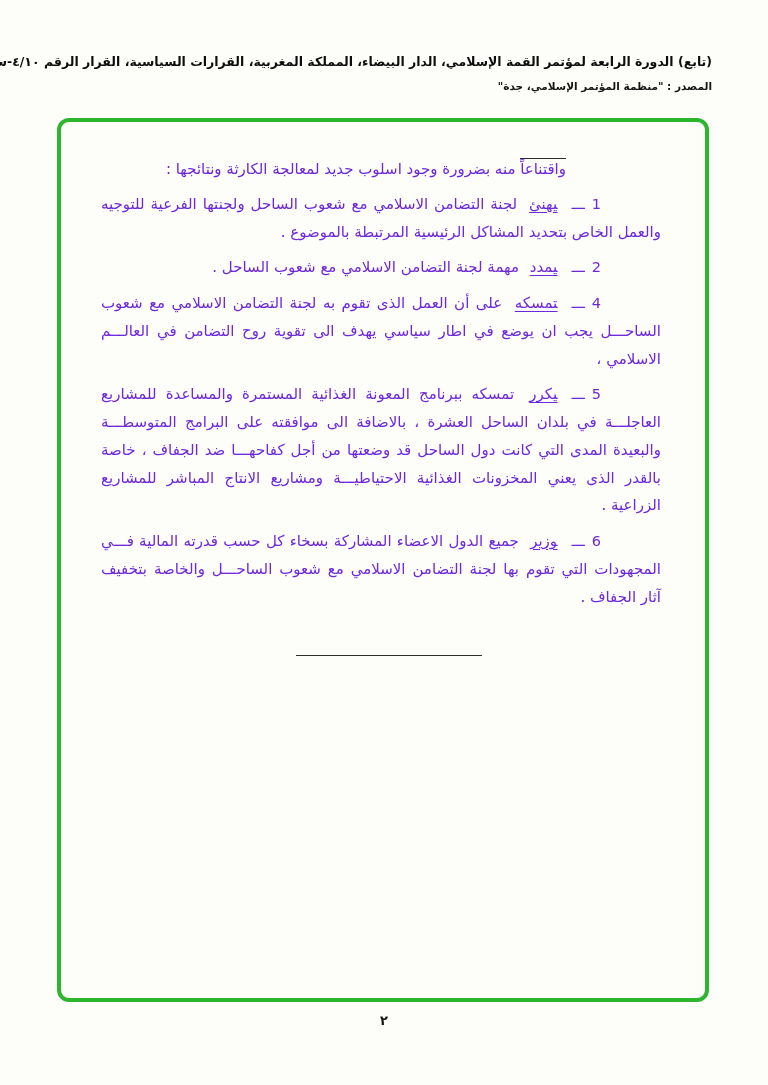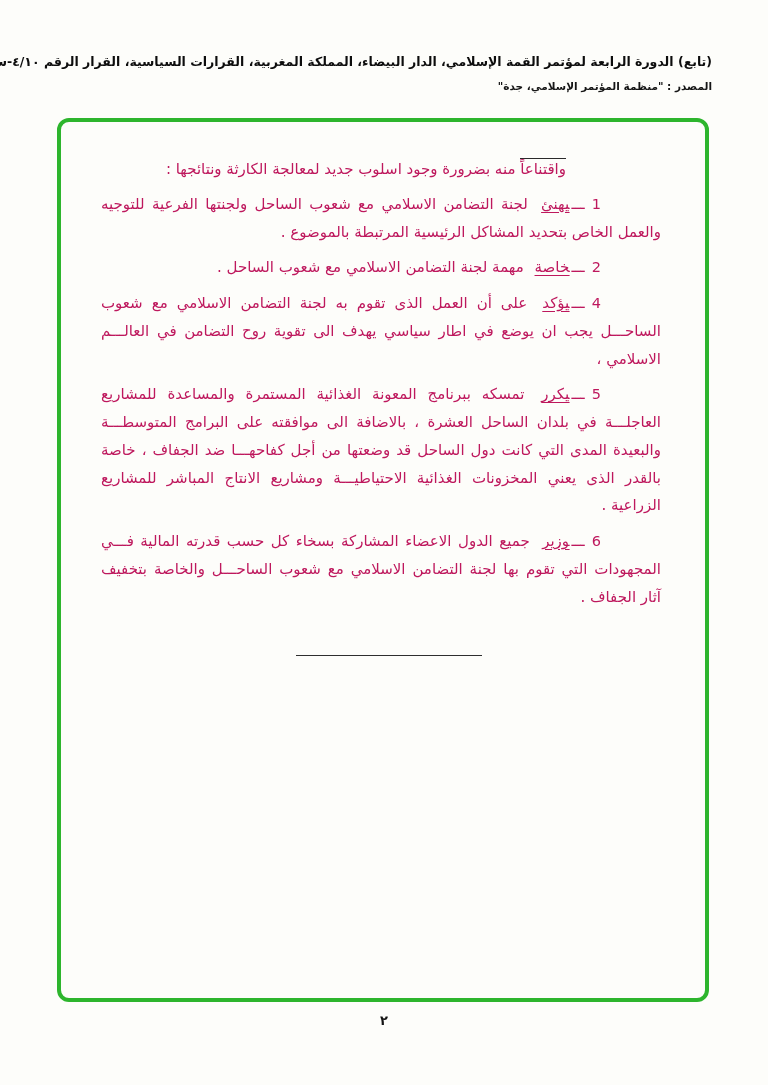--- a/index.html
+++ b/index.html
@@ -39,39 +39,39 @@
     border:4px solid #2db52d;
     border-radius:12px;
     background:#fdfdfa;
   }
   .content {
     position:absolute;
     top:0; right:0; left:0; bottom:0;
     padding:34px 44px 0 40px;
     direction:rtl;
     text-align:right;
-    color:#be185d;
+    color:#6d28d9;
     font-size:15px;
     line-height:1.85;
   }
   .intro {
     text-indent:95px;
     margin-bottom:7px;
   }
   .intro .overlined {
     border-top:1px solid #2a2a2a;
     padding-top:1px;
   }
   .item {
     text-indent:60px;
     text-align:justify;
     margin-bottom:8px;
   }
   .item .num { margin-left:7px; font-size:14.5px; }
-  .item .dash { margin-left:2px; }
+  .item .dash { margin-left:14px;font-style:italic; }
   .item .lead {
     text-decoration:underline;
     text-underline-offset:3px;
   }
   .item .lead { margin-left:6px; }
   .divider {
     width:186px;
     border-top:1.5px solid #2f2f2f;
     margin:44px auto 0 auto;
     position:relative;
@@ -96,24 +96,24 @@
     <div class="source-line">المصدر :  "منظمة المؤتمر الإسلامي، جدة"</div>
   </div>
 
   <div class="green-box">
     <div class="content">
 
       <p class="intro"><span class="overlined">واقتناعاً</span> <span>منه بضرورة وجود اسلوب جديد لمعالجة الكارثة ونتائجها :</span></p>
 
       <p class="item"><span class="num">1</span><span class="dash">ـــ</span><span class="lead">يهنئ</span> <span>لجنة التضامن الاسلامي مع شعوب الساحل ولجنتها الفرعية للتوجيه والعمل الخاص بتحديد المشاكل الرئيسية المرتبطة بالموضوع .</span></p>
 
-      <p class="item"><span class="num">2</span><span class="dash">ـــ</span><span class="lead">خاصة</span> <span>مهمة لجنة التضامن الاسلامي مع شعوب الساحل .</span></p>
+      <p class="item"><span class="num">2</span><span class="dash">ـــ</span><span class="lead">يمدد</span> <span>مهمة لجنة التضامن الاسلامي مع شعوب الساحل .</span></p>
 
 
-      <p class="item"><span class="num">4</span><span class="dash">ـــ</span><span class="lead">يؤكد</span> <span>على أن العمل الذى تقوم به لجنة التضامن الاسلامي مع شعوب الساحـــل يجب ان يوضع في اطار سياسي يهدف الى تقوية روح التضامن في العالـــم الاسلامي ،</span></p>
+      <p class="item"><span class="num">4</span><span class="dash">ـــ</span><span class="lead">تمسكه</span> <span>على أن العمل الذى تقوم به لجنة التضامن الاسلامي مع شعوب الساحـــل يجب ان يوضع في اطار سياسي يهدف الى تقوية روح التضامن في العالـــم الاسلامي ،</span></p>
 
       <p class="item"><span class="num">5</span><span class="dash">ـــ</span><span class="lead">يكرر</span> <span>تمسكه ببرنامج المعونة الغذائية المستمرة والمساعدة للمشاريع العاجلـــة في بلدان الساحل العشرة ، بالاضافة الى موافقته على البرامج المتوسطـــة والبعيدة المدى التي كانت دول الساحل قد وضعتها من أجل كفاحهـــا ضد الجفاف ، خاصة بالقدر الذى يعني المخزونات الغذائية الاحتياطيـــة ومشاريع الانتاج المباشر للمشاريع الزراعية .</span></p>
 
       <p class="item"><span class="num">6</span><span class="dash">ـــ</span><span class="lead">وزير</span> <span>جميع الدول الاعضاء المشاركة بسخاء كل حسب قدرته المالية فـــي المجهودات التي تقوم بها لجنة التضامن الاسلامي مع شعوب الساحـــل والخاصة بتخفيف آثار الجفاف .</span></p>
 
       <div class="divider"></div>
 
     </div>
   </div>
 

